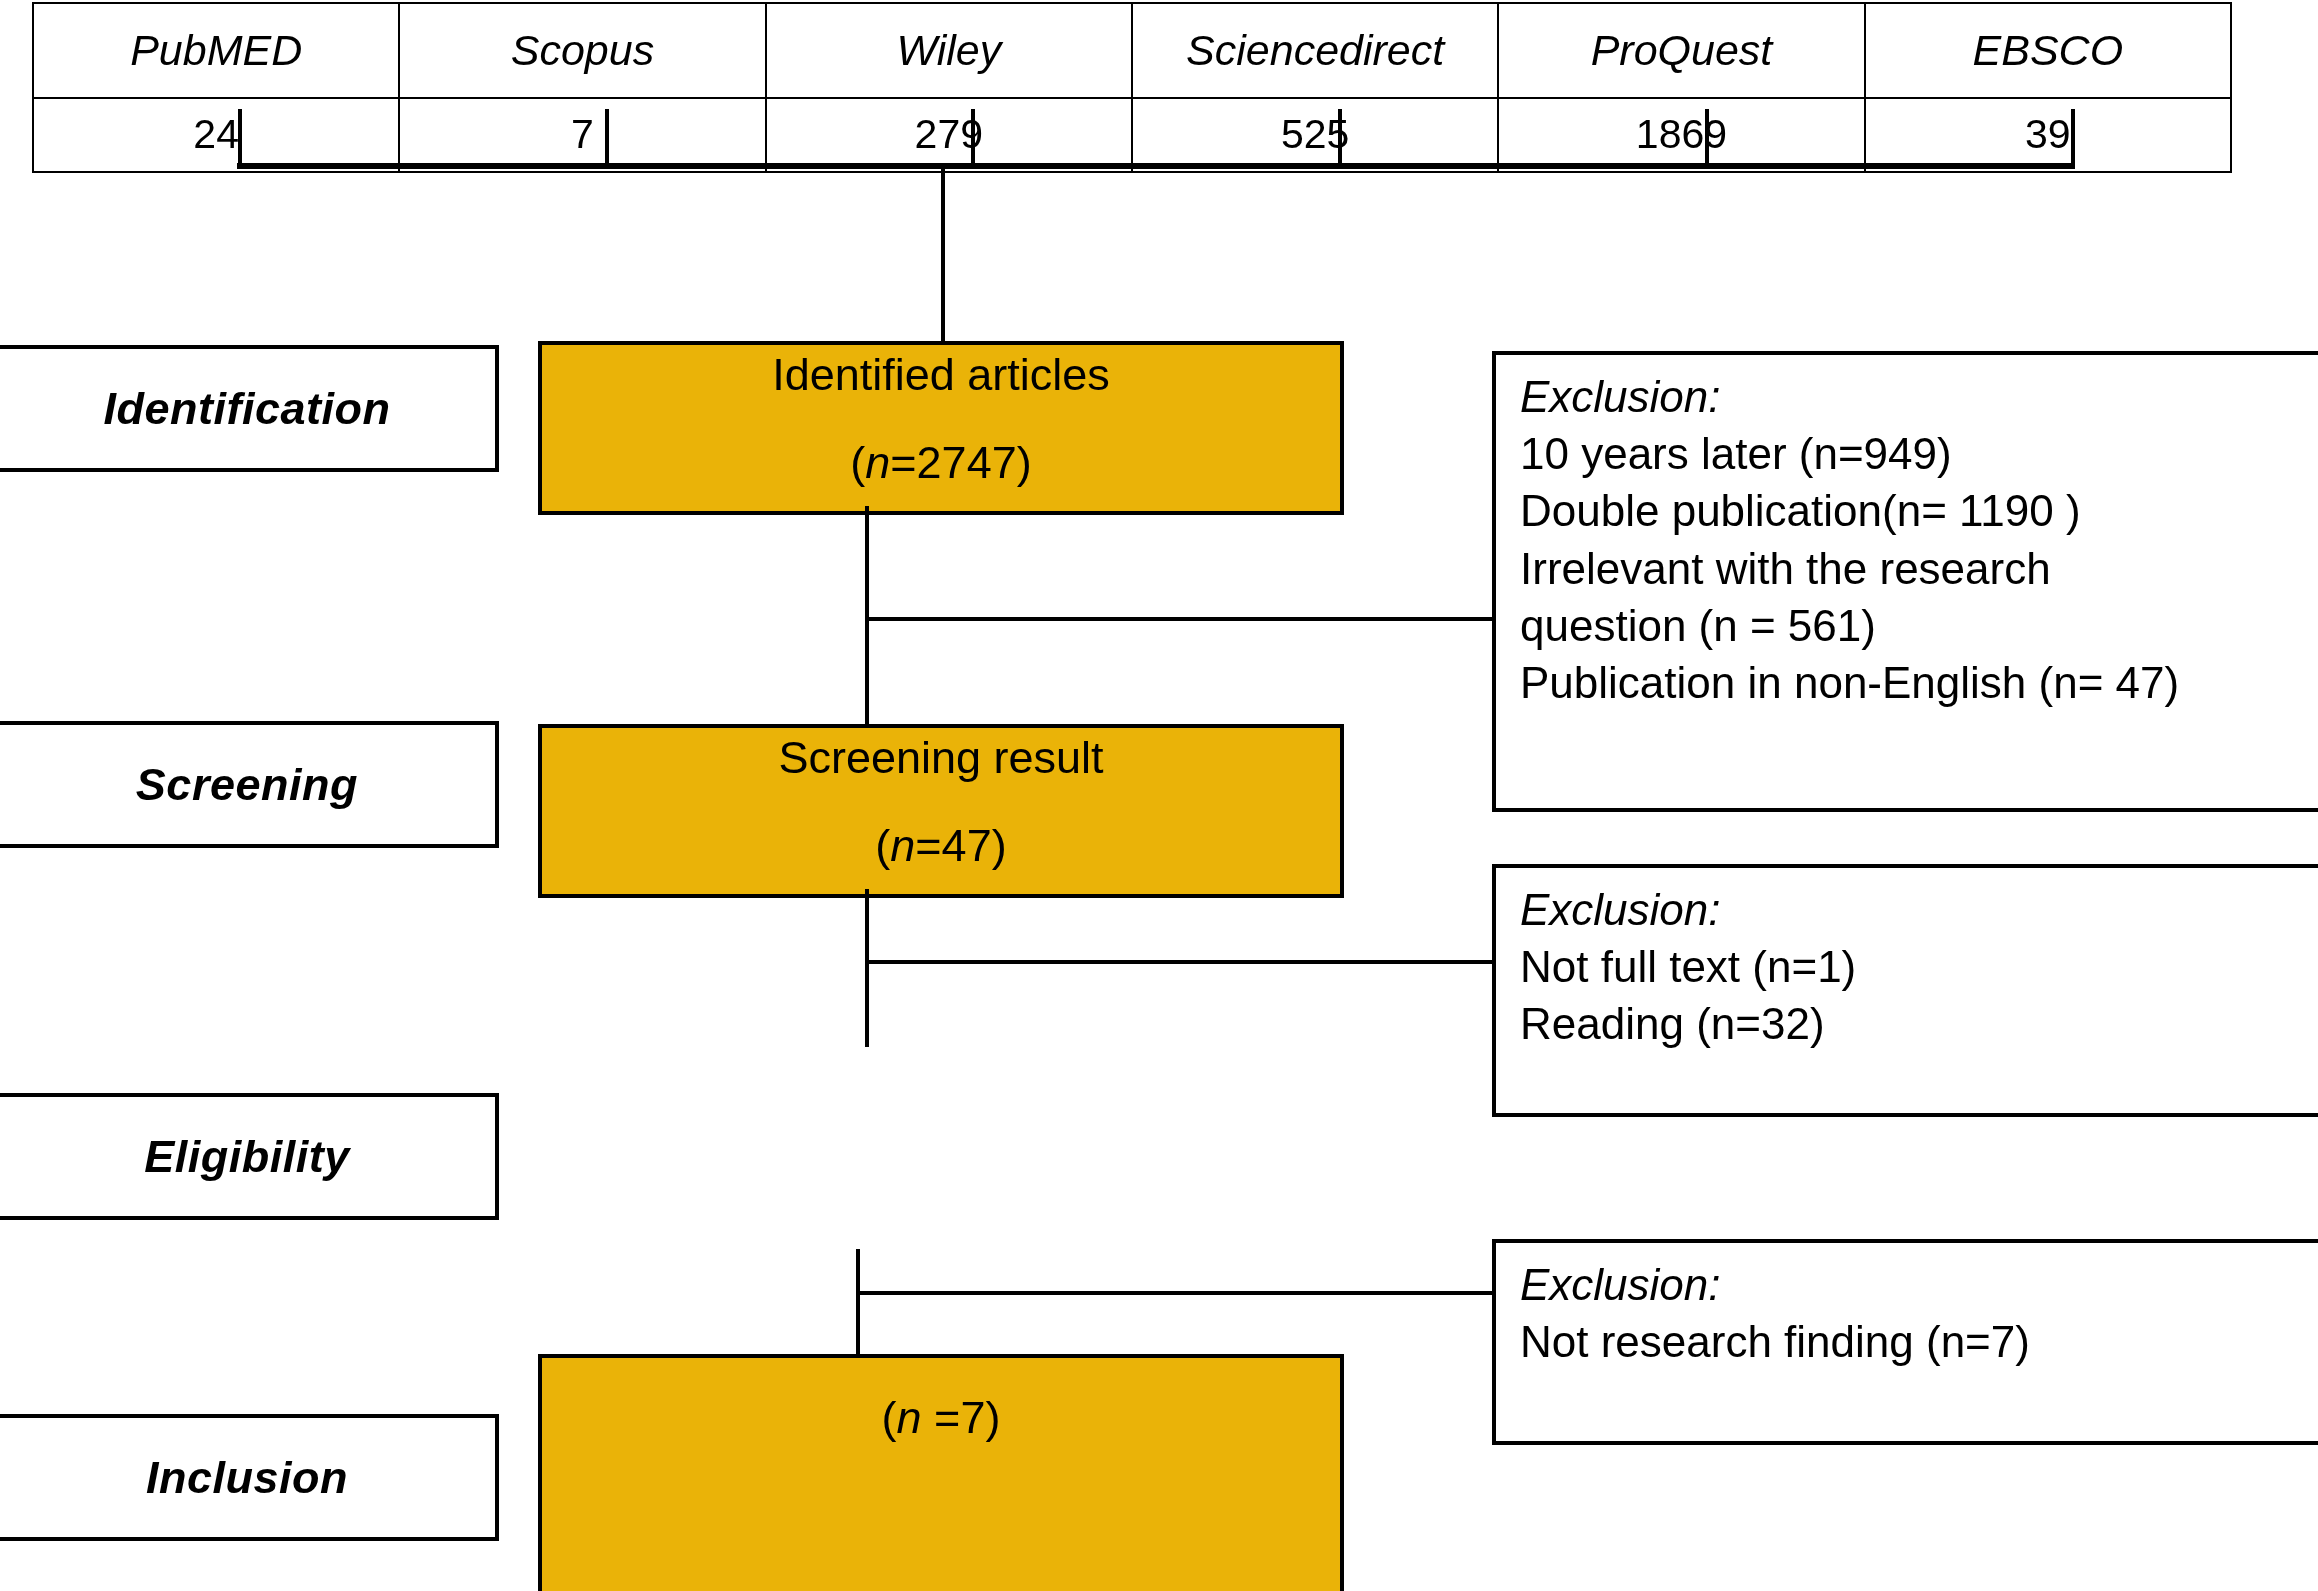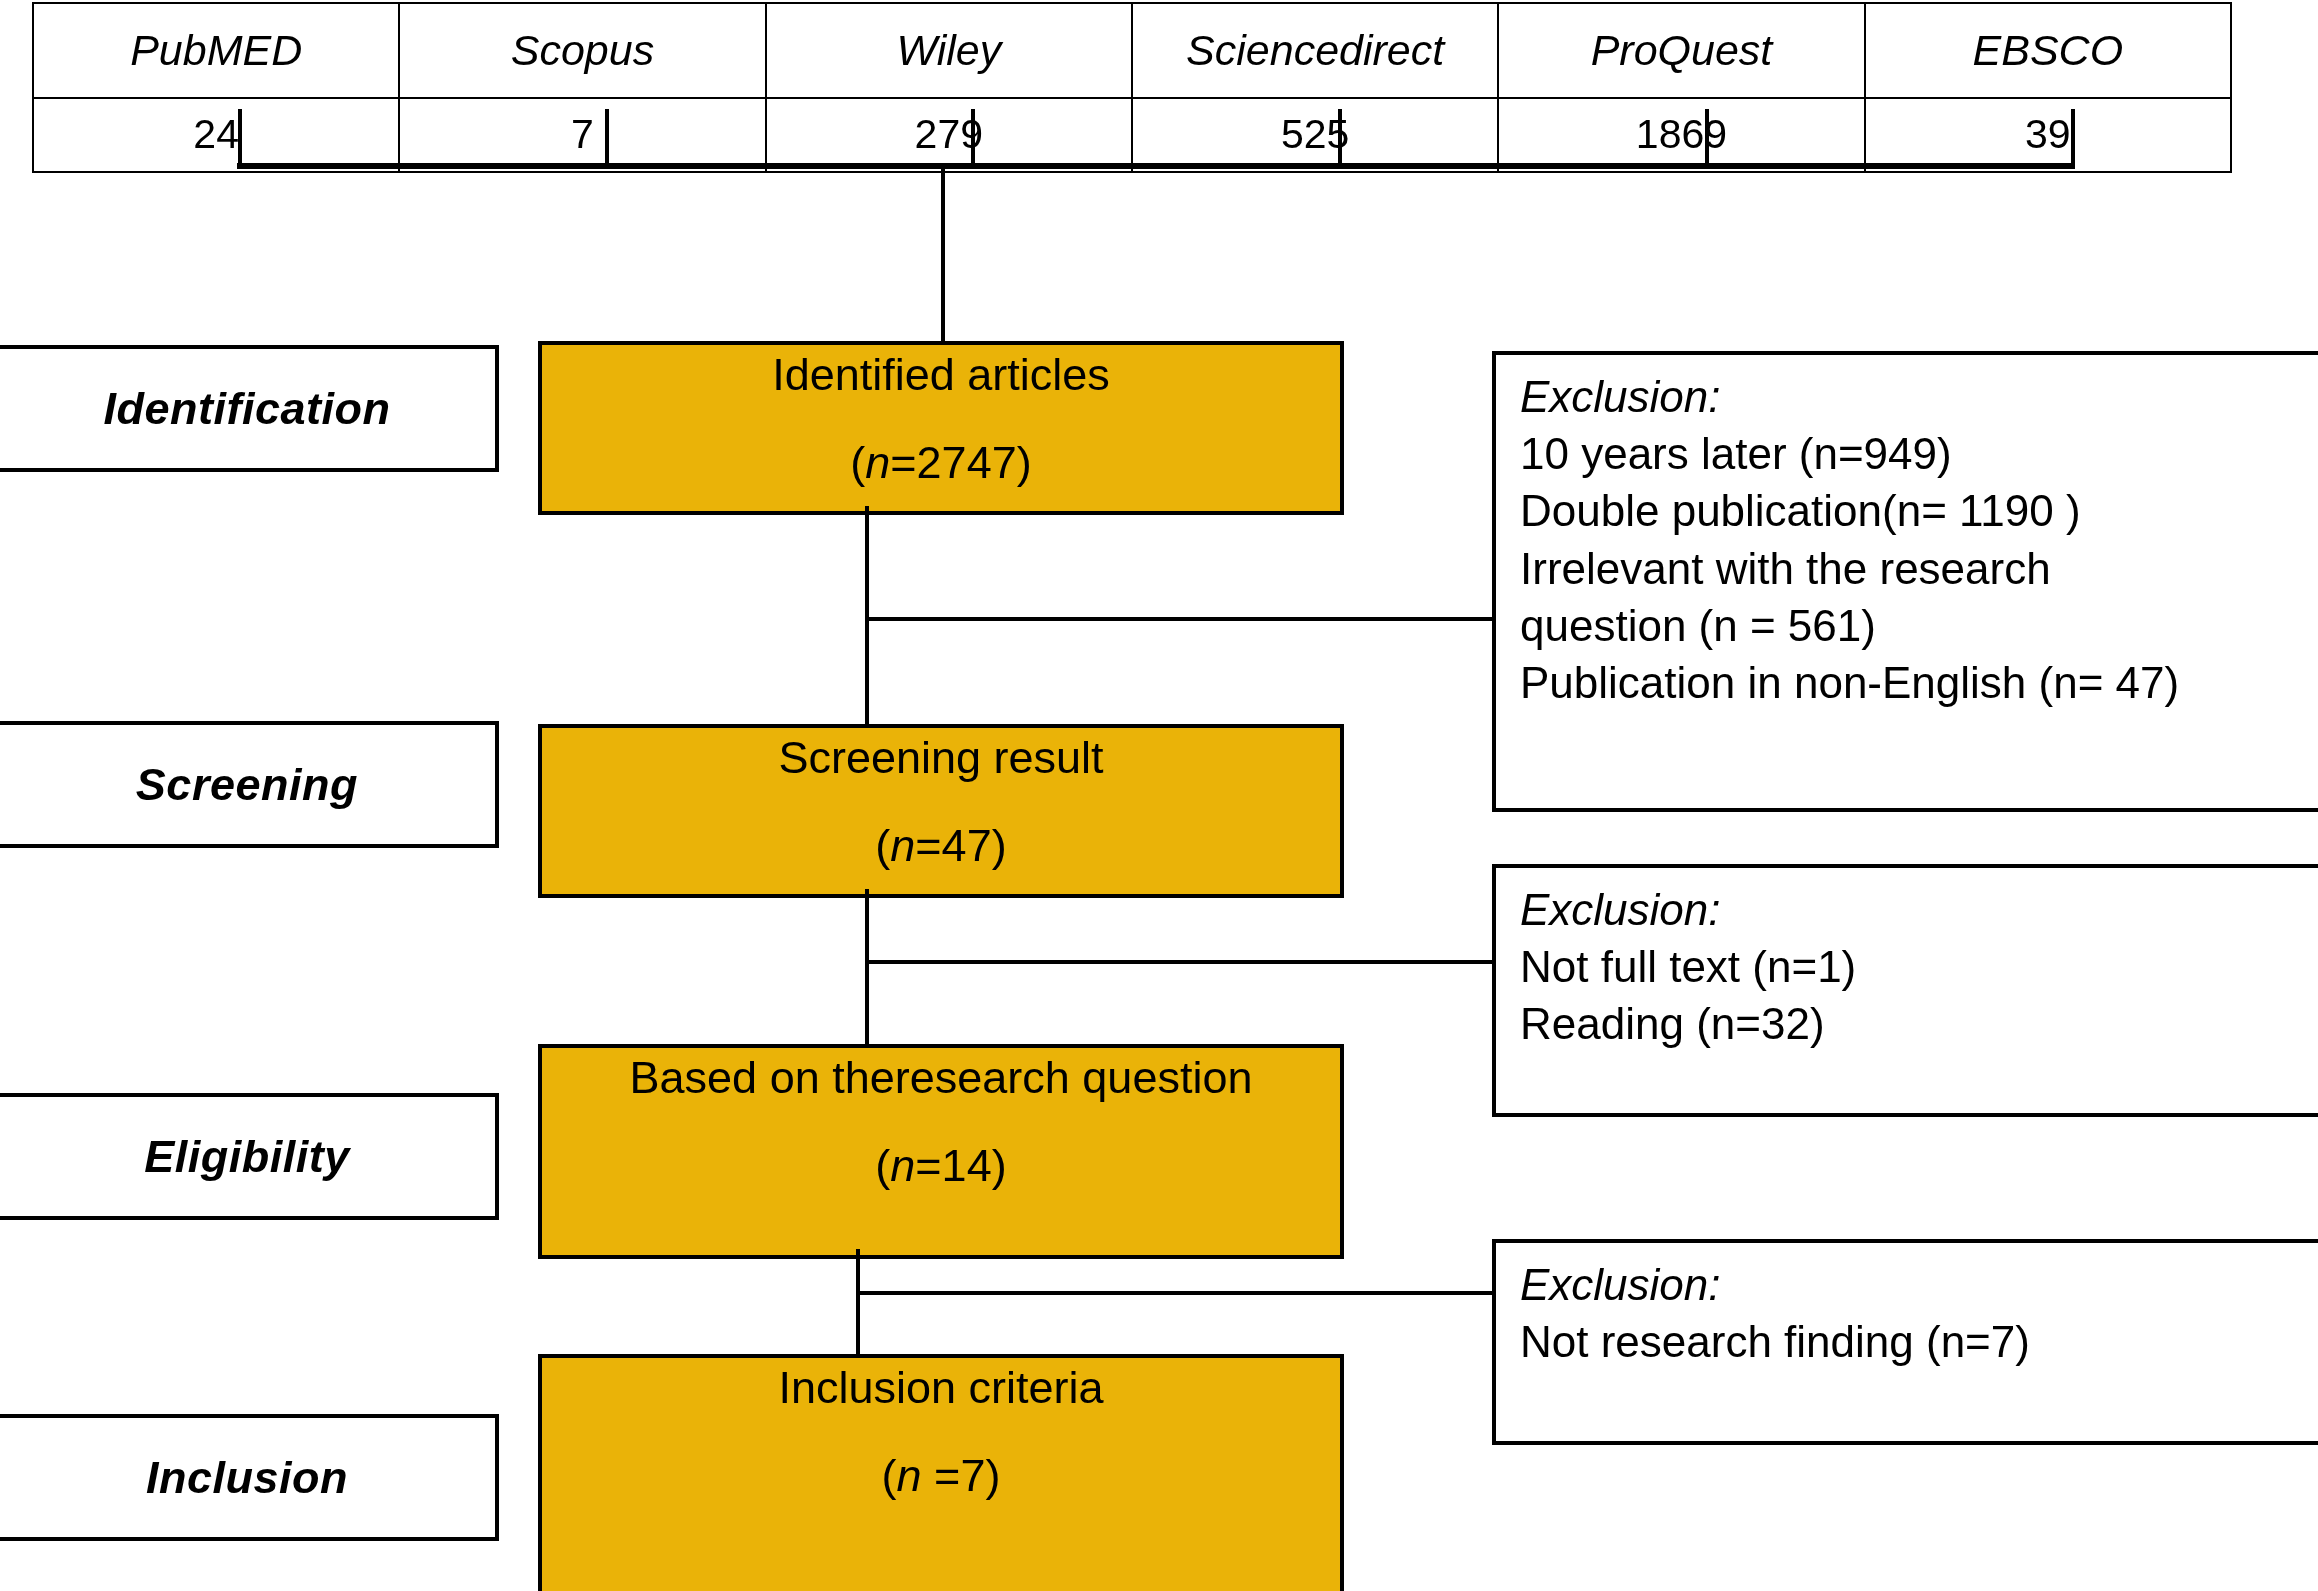--- a/index.html
+++ b/index.html
@@ -181,36 +181,31 @@
   <div class="excl-box" style="left:1492px; top:864px; width:835px; height:223px;">
     <div class="excl-title">Exclusion:</div>
     <div class="excl-line">Not full text (n=1)</div>
     <div class="excl-line">Reading (n=32)</div>
   </div>
 
   <div class="stage-label" style="left:-5.6px; top:1093px; width:497px; height:119px;">
     <span>Eligibility</span>
   </div>
 
-  <div class="flow-box" style="left:538px; top:1044px; width:798px; height:206px;">
-    <span class="line1">Based on theresearch question</span>
-    <span class="line2">(<span class="n-italic">n</span><span>=14</span>)</span>
-  </div>
 
   <div class="vline" style="left:856px; top:1249px; height:105px;"></div>
   <div class="hline" style="left:856px; top:1291px; width:638px;"></div>
 
   <div class="excl-box" style="left:1492px; top:1239px; width:835px; height:176px;">
     <div class="excl-title">Exclusion:</div>
     <div class="excl-line">Not research finding (n=7)</div>
   </div>
 
   <div class="stage-label" style="left:-5.6px; top:1414px; width:497px; height:119px;">
     <span>Inclusion</span>
   </div>
 
   <div class="flow-box" style="left:538px; top:1354px; width:798px; height:237px;">
-    <span class="line1">Inclusion criteria</span>
     <span class="line2">(<span class="n-italic">n</span><span> =7</span>)</span>
   </div>
 
 </div>
 
 
 </body></html>

